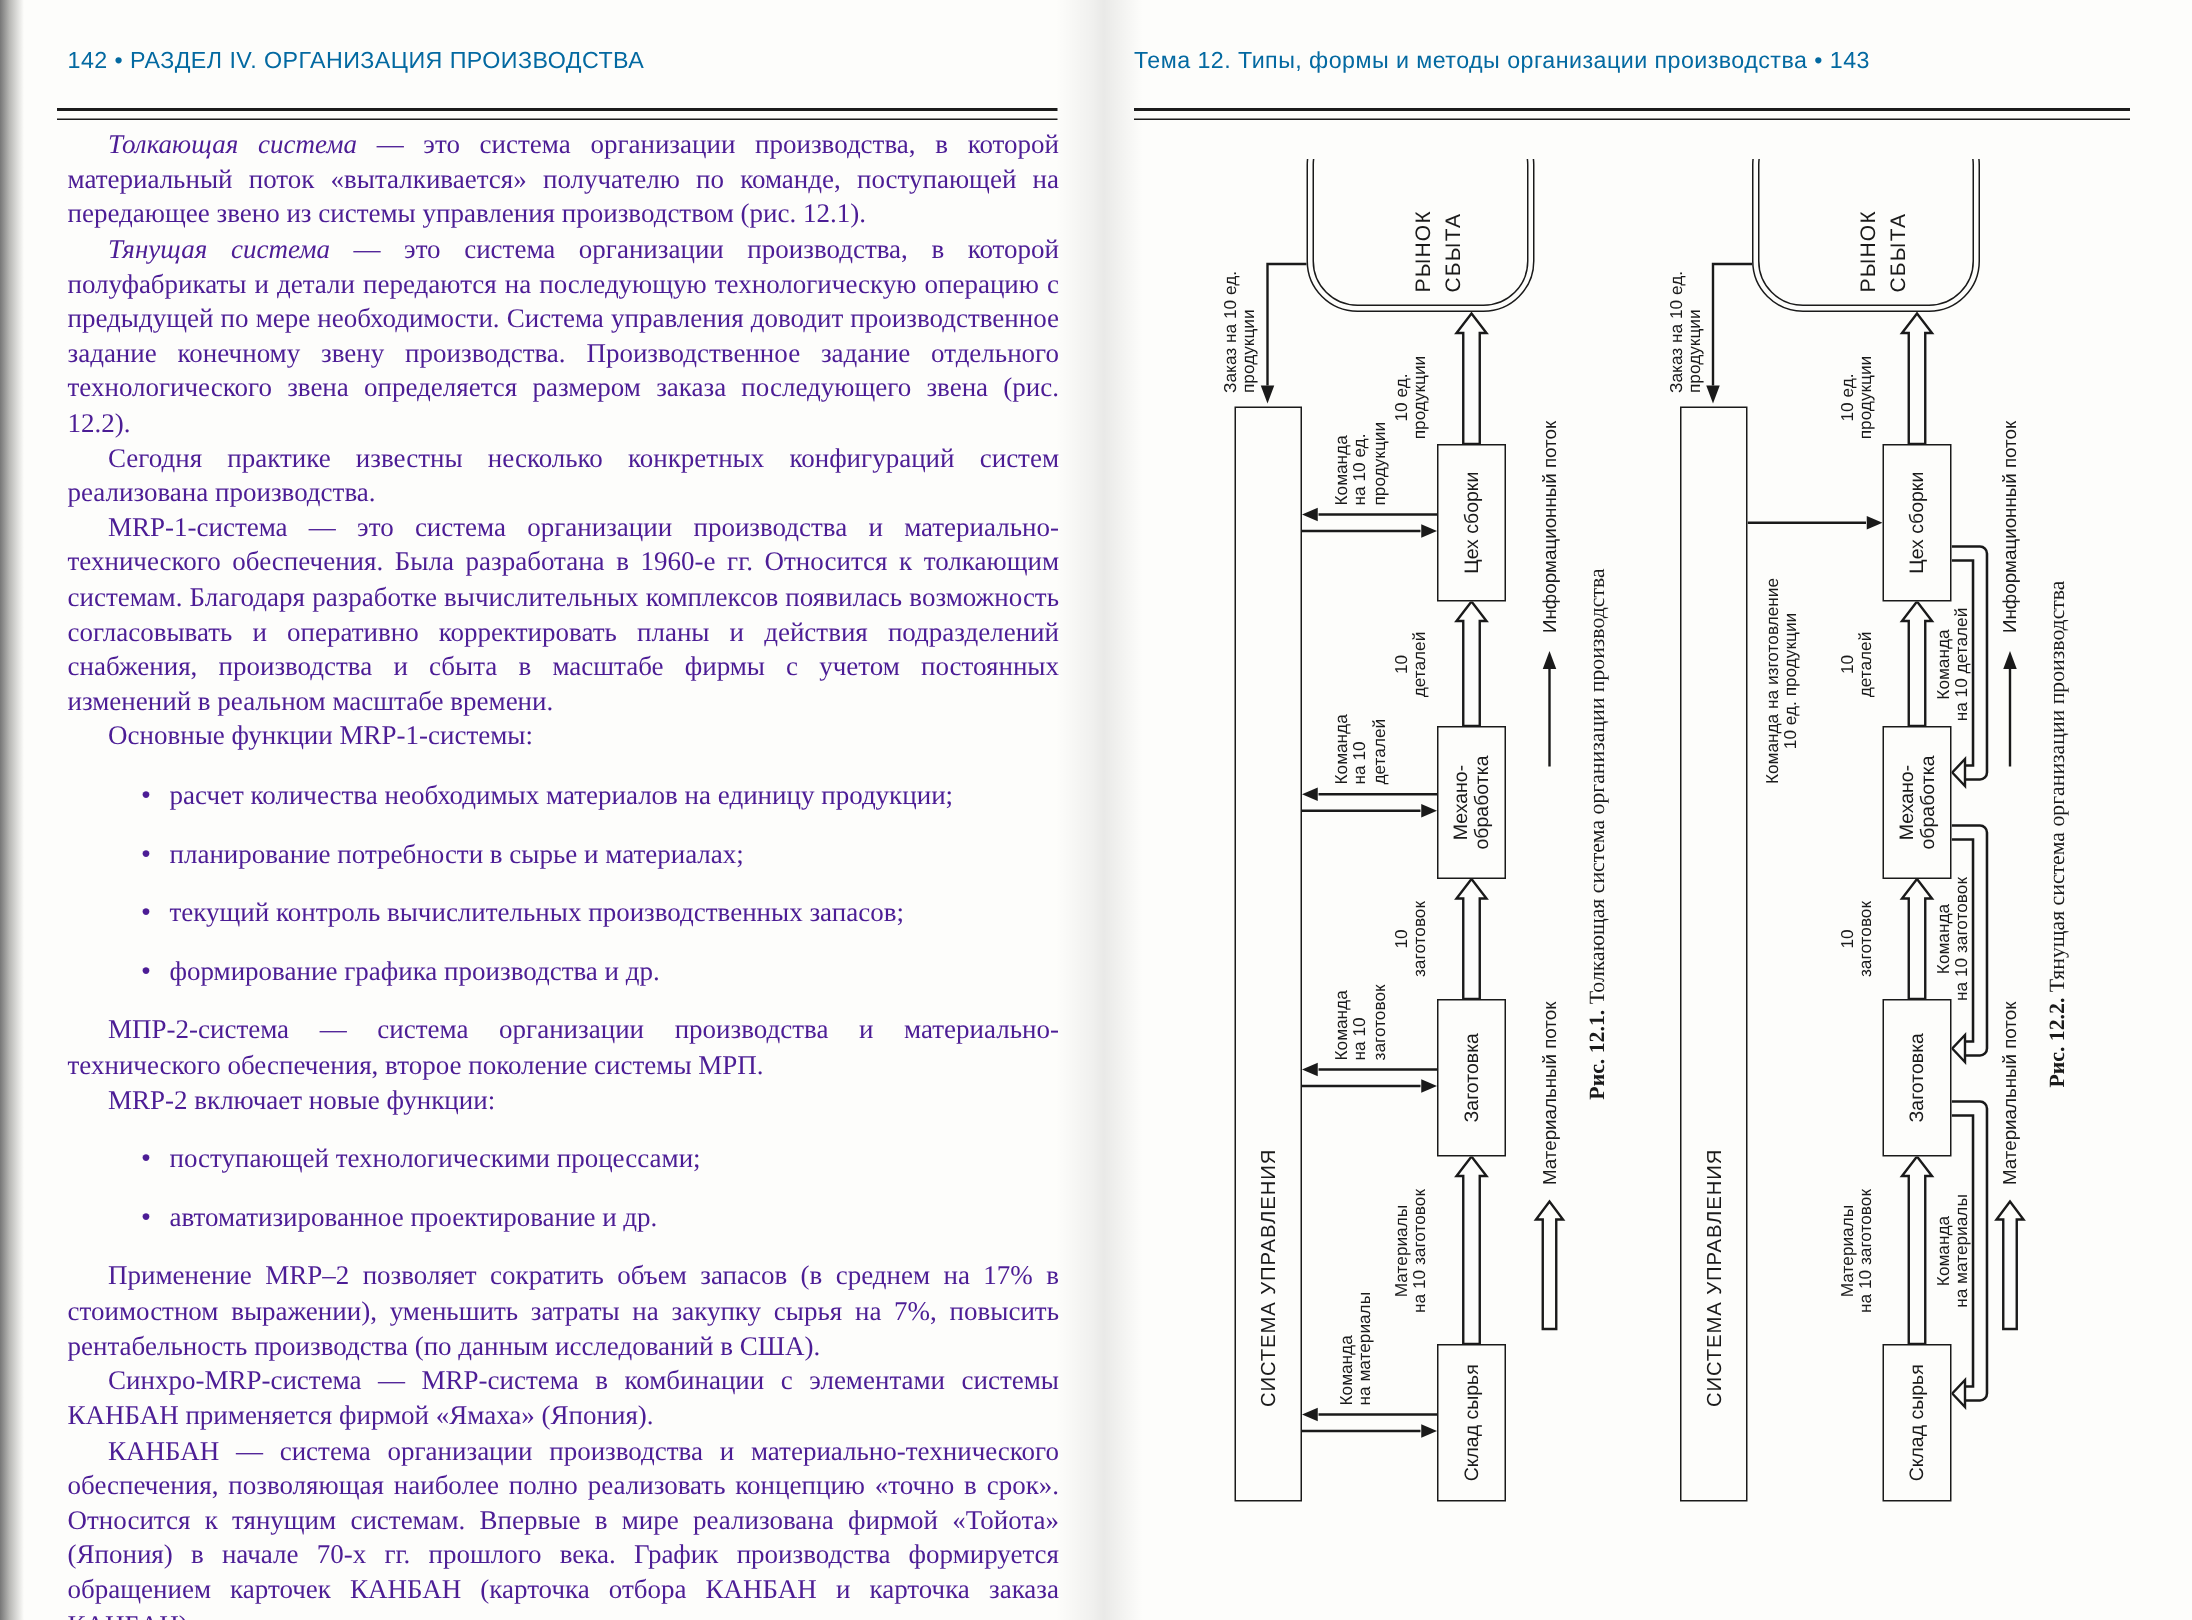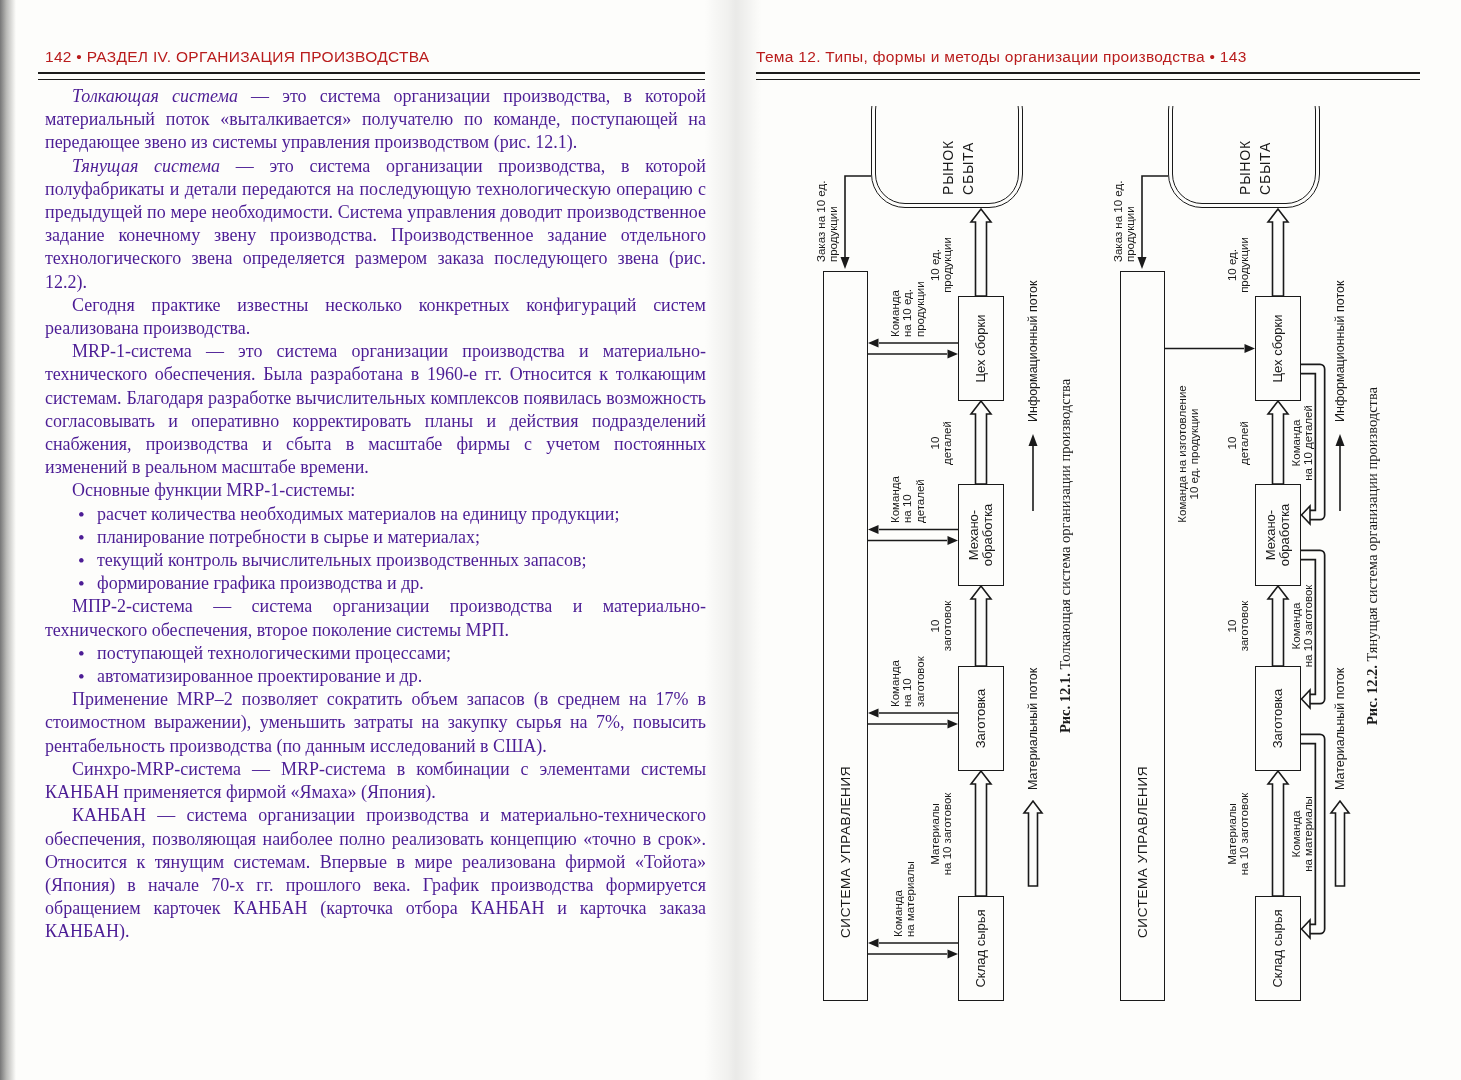--- a/index.html
+++ b/index.html
@@ -3,31 +3,31 @@
 <meta charset="utf-8">
 <style>
   html,body{margin:0;padding:0;}
   body{width:1461px;height:1080px;position:relative;background:#fdfdfb;overflow:hidden;
        font-family:"Liberation Serif",serif;color:#161616;}
   .edge-left{position:absolute;left:0;top:0;width:16px;height:100%;
      background:linear-gradient(90deg,#777 0%,#b9b9b6 40%,rgba(250,250,248,0) 100%);}
   .spine{position:absolute;left:704px;top:0;width:58px;height:100%;
      background:linear-gradient(90deg,rgba(0,0,0,0) 0%,rgba(0,0,0,0.05) 42%,rgba(0,0,0,0.08) 55%,rgba(0,0,0,0) 100%);}
   
-  .hdr{position:absolute;top:48px;font:15.5px/18px "Liberation Sans",sans-serif;color:#b91c1c;letter-spacing:.3px;}
+  .hdr{position:absolute;top:32px;font:15.5px/18px "Liberation Sans",sans-serif;color:#0369a1;letter-spacing:.3px;}
   .hdr-left{left:45px;width:660px;text-align:left;}
   .hdr-right{left:756px;width:664px;}
   .rule{position:absolute;top:72px;height:5px;border-top:2.4px solid #1c1c1c;border-bottom:1px solid #1c1c1c;}
   .rule-left{left:38px;width:667px;}
   .rule-right{left:756px;width:664px;}
   
   .textcol{position:absolute;left:45px;top:85px;width:661px;
      font:18px/23.2px "Liberation Serif",serif;text-align:justify;color:#4c1d95;}
   .para{margin:0;text-indent:27px;}
-  .bullet{margin:0;padding-left:52px;position:relative;}
+  .bullet{margin:16px;padding-left:52px;position:relative;}
   .bullet::before{content:"\2022";position:absolute;left:33px;font-size:19px;}
   
   .figbox{position:absolute;top:106px;width:292px;height:905px;overflow:hidden;}
   .fignat{position:absolute;left:0;top:0;width:900px;height:290px;
      transform-origin:0 0;transform:rotate(-90deg) translateX(-900px);
      font-family:"Liberation Sans",sans-serif;color:#1a1a1a;}
   .figsvg{position:absolute;left:0;top:0;}
   .ln{stroke:#1a1a1a;stroke-width:1.6;fill:none;}
   .hd{fill:#1a1a1a;stroke:none;}
   .hollow{fill:#fdfdfb;stroke:#1a1a1a;stroke-width:1.6;stroke-linejoin:miter;}
@@ -62,20 +62,21 @@
   <p class="para"><i>Толкающая система</i><span> — это система организации производства, в которой материальный поток «выталкивается» получателю по команде, поступающей на передающее звено из системы управления производством (рис. 12.1).</span></p>
   <p class="para"><i>Тянущая система</i><span> — это система организации производства, в которой полуфабрикаты и детали передаются на последующую технологическую операцию с предыдущей по мере необходимости. Система управления доводит производственное задание конечному звену производства. Производственное задание отдельного технологического звена определяется размером заказа последующего звена (рис. 12.2).</span></p>
   <p class="para">Сегодня практике известны несколько конкретных конфигураций систем реализована производства.</p>
   <p class="para">MRP-1-система — это система организации производства и материально-технического обеспечения. Была разработана в 1960-е гг. Относится к толкающим системам. Благодаря разработке вычислительных комплексов появилась возможность согласовывать и оперативно корректировать планы и действия подразделений снабжения, производства и сбыта в масштабе фирмы с учетом постоянных изменений в реальном масштабе времени.</p>
   <p class="para">Основные функции MRP-1-системы:</p>
   <div class="bullet">расчет количества необходимых материалов на единицу продукции;</div>
   <div class="bullet">планирование потребности в сырье и материалах;</div>
   <div class="bullet">текущий контроль вычислительных производственных запасов;</div>
   <div class="bullet">формирование графика производства и др.</div>
   <p class="para">МПР-2-система — система организации производства и материально-технического обеспечения, второе поколение системы МРП.</p>
+  <p class="para">MRP-2 включает новые функции:</p>
   <div class="bullet">поступающей технологическими процессами;</div>
   <div class="bullet">автоматизированное проектирование и др.</div>
   <p class="para">Применение MRP–2 позволяет сократить объем запасов (в среднем на 17% в стоимостном выражении), уменьшить затраты на закупку сырья на 7%, повысить рентабельность производства (по данным исследований в США).</p>
   <p class="para">Синхро-MRP-система — MRP-система в комбинации с элементами системы КАНБАН применяется фирмой «Ямаха» (Япония).</p>
   <p class="para">КАНБАН — система организации производства и материально-технического обеспечения, позволяющая наиболее полно реализовать концепцию «точно в срок». Относится к тянущим системам. Впервые в мире реализована фирмой «Тойота» (Япония) в начале 70-х гг. прошлого века. График производства формируется обращением карточек КАНБАН (карточка отбора КАНБАН и карточка заказа КАНБАН).</p>
 </div>
 
 <div class="hdr hdr-right">Тема 12. Типы, формы и методы организации производства • 143</div>
 <div class="rule rule-right"></div>
 

